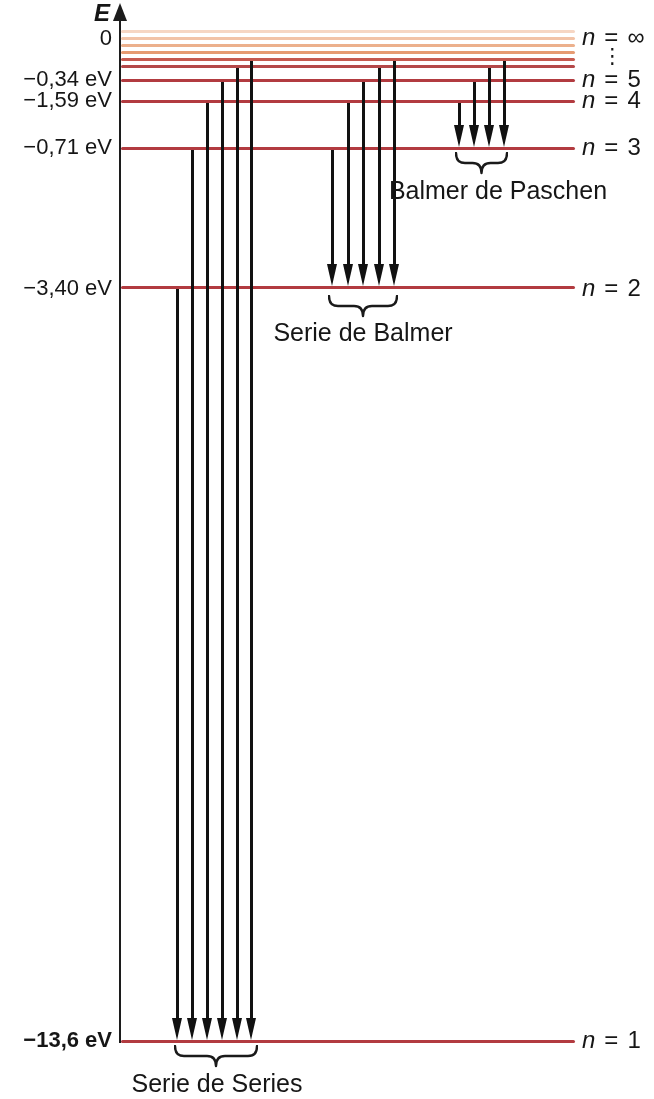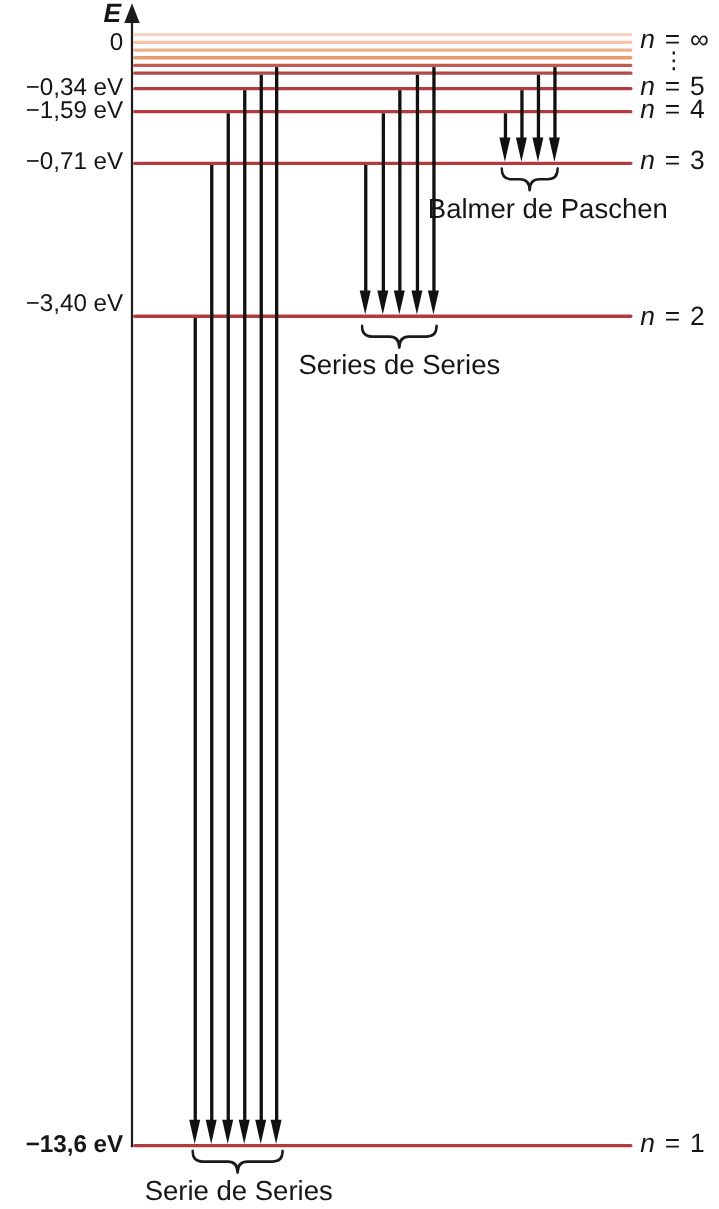--- a/index.html
+++ b/index.html
@@ -87,21 +87,21 @@
         <span>4</span>
       </div>
       <div class="abs level-line" style="left: 121px; top: 146.5px; width: 454px; background: rgb(178, 59, 64);"></div>
       <div class="abs energy-label" style="left: 0px; top: 133px;">−0,71 eV</div>
       <div class="abs n-label" style="left: 582px; top: 133px;">
         <span class="nvar">n</span>
         <span>=</span>
         <span>3</span>
       </div>
       <div class="abs level-line" style="left: 121px; top: 286px; width: 454px; background: rgb(178, 59, 64);"></div>
-      <div class="abs energy-label" style="left: 0px; top: 262px;">−3,40 eV</div>
+      <div class="abs energy-label" style="left: 0px; top: 274px;">−3,40 eV</div>
       <div class="abs n-label" style="left: 582px; top: 274px;">
         <span class="nvar">n</span>
         <span>=</span>
         <span>2</span>
       </div>
       <div class="abs level-line" style="left: 121px; top: 1039.5px; width: 454px; background: rgb(178, 59, 64);"></div>
       <div class="abs energy-label" style="left: 0px; top: 1026px; font-weight: bold;">−13,6 eV</div>
       <div class="abs n-label" style="left: 582px; top: 1026px;">
         <span class="nvar">n</span>
         <span>=</span>
@@ -131,21 +131,21 @@
       <div class="abs arrow-head" style="left: 342.5px; top: 264px;"></div>
       <div class="abs arrow-shaft" style="left: 362px; top: 81.5px; height: 186px;"></div>
       <div class="abs arrow-head" style="left: 358px; top: 264px;"></div>
       <div class="abs arrow-shaft" style="left: 377.5px; top: 68px; height: 199.5px;"></div>
       <div class="abs arrow-head" style="left: 373.5px; top: 264px;"></div>
       <div class="abs arrow-shaft" style="left: 393px; top: 60.5px; height: 207px;"></div>
       <div class="abs arrow-head" style="left: 389px; top: 264px;"></div>
       <svg width="70" height="23" viewBox="0 0 70 23" class="brace-svg" style="position: absolute; left: 328px; top: 295px;">
         <path d="M 1 1 Q 1 11 10 11 L 26 11 Q 35 11 35 21 Q 35 11 44 11 L 60 11 Q 69 11 69 1" fill="none" stroke="#1a1a1a" stroke-width="2.4" stroke-linecap="round" stroke-linejoin="round"></path>
       </svg>
-      <div class="abs series-label" style="left: 363px; top: 318px;">Series de Series</div>
+      <div class="abs series-label" style="left: 363px; top: 318px;">Serie de Balmer</div>
       <div class="abs arrow-shaft" style="left: 457.5px; top: 102.5px; height: 25.5px;"></div>
       <div class="abs arrow-head" style="left: 453.5px; top: 124.5px;"></div>
       <div class="abs arrow-shaft" style="left: 472.8px; top: 81.5px; height: 46.5px;"></div>
       <div class="abs arrow-head" style="left: 468.8px; top: 124.5px;"></div>
       <div class="abs arrow-shaft" style="left: 488.1px; top: 68px; height: 60px;"></div>
       <div class="abs arrow-head" style="left: 484.1px; top: 124.5px;"></div>
       <div class="abs arrow-shaft" style="left: 502.8px; top: 60.5px; height: 67.5px;"></div>
       <div class="abs arrow-head" style="left: 498.8px; top: 124.5px;"></div>
       <svg width="53" height="23" viewBox="0 0 53 23" class="brace-svg" style="position: absolute; left: 455px; top: 152px;">
         <path d="M 1 1 Q 1 11 10 11 L 17.5 11 Q 26.5 11 26.5 21 Q 26.5 11 35.5 11 L 43 11 Q 52 11 52 1" fill="none" stroke="#1a1a1a" stroke-width="2.4" stroke-linecap="round" stroke-linejoin="round"></path>

